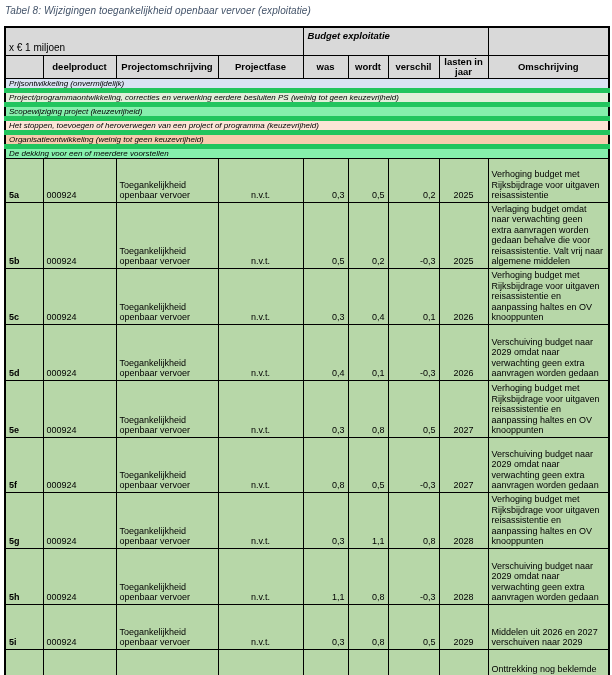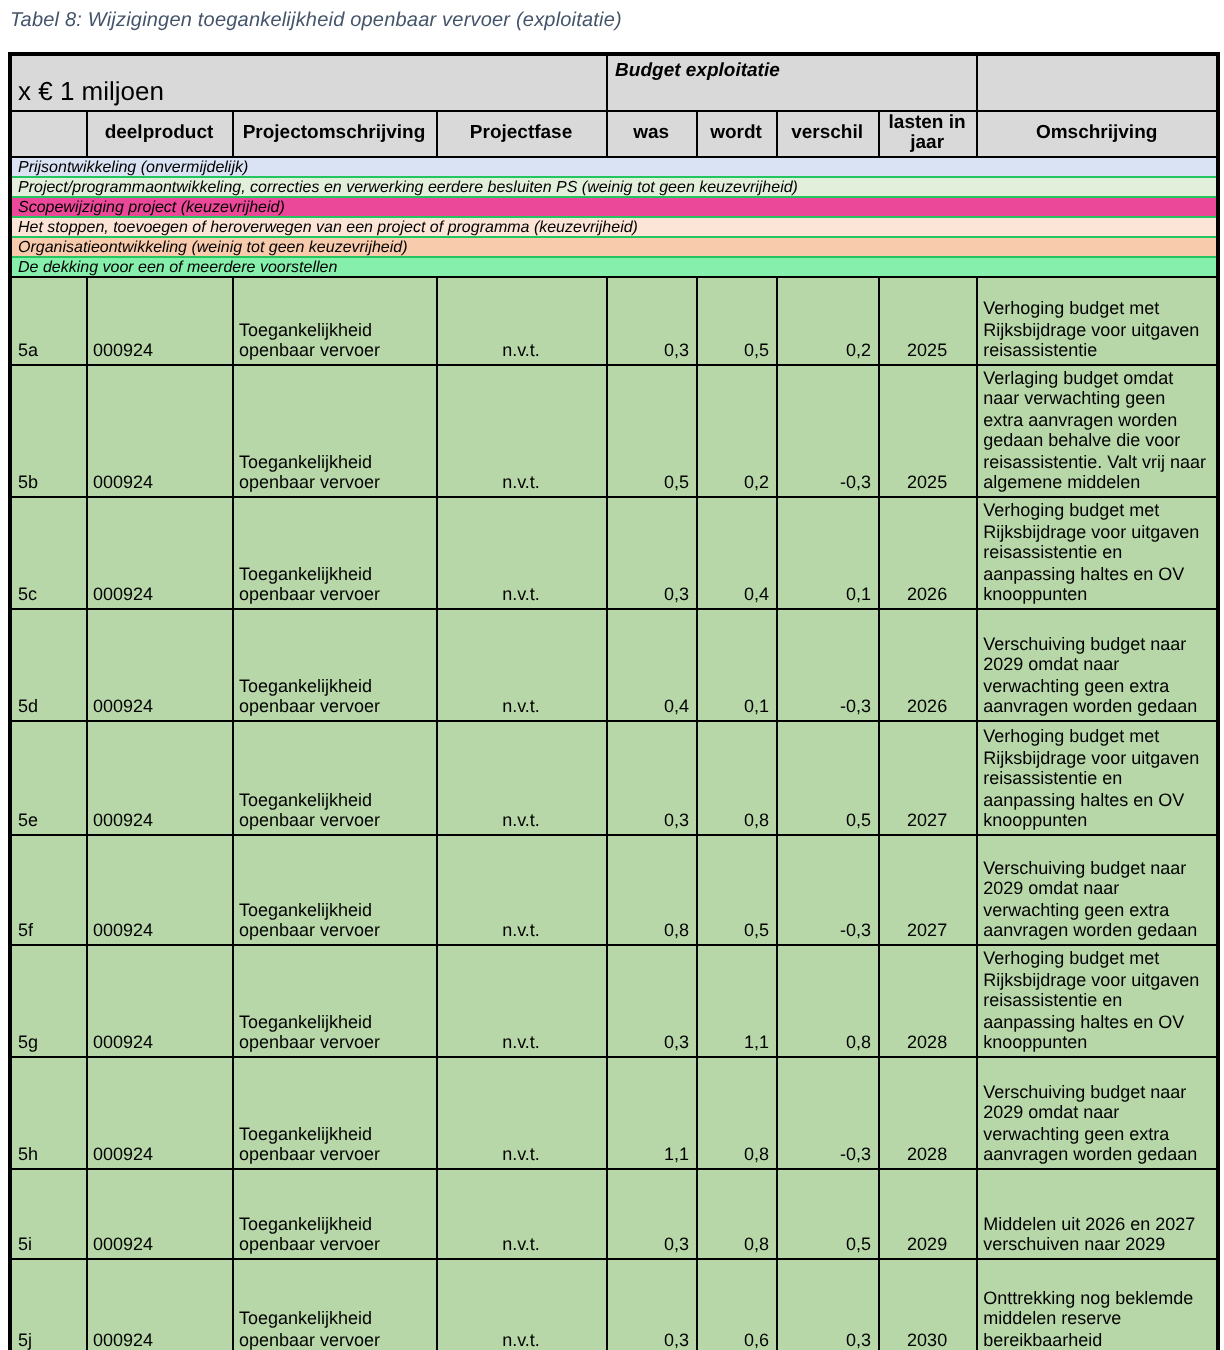--- a/index.html
+++ b/index.html
@@ -25,21 +25,21 @@
     border: 2px solid #000;
   }
   
   thead td, thead th {
     border: 1px solid #000;
     background: var(--header-bg, #d9d9d9);
   }
   td.h-unit {
     vertical-align: bottom;
     text-align: left;
-    font-size: 13px;
+    font-size: 10px;
     padding: 2px 3px;
     height: 28px;
   }
   td.h-budget {
     vertical-align: top;
     text-align: left;
     font-size: 9.5px;
     font-weight: bold;
     font-style: italic;
     padding: 2px 4px;
@@ -50,21 +50,21 @@
     text-align: center;
     vertical-align: middle;
     line-height: 10px;
     padding: 1px 2px;
     height: 21px;
     margin-left: 20px;
   }
   
   tr.legend td {
     border: none;
-    border-top: 1px solid #22c55e;
+    border-top: 5px solid #22c55e;
     height: 10px;
     font-size: 8px;
     font-style: italic;
     line-height: 9px;
     padding: 0 3px;
     white-space: nowrap;
     overflow: hidden;
     vertical-align: middle;
   }
   tr.legend:first-of-type td { border-top: 1px solid #000; margin-top: 28px; }
@@ -72,21 +72,21 @@
   tr.datarow td {
     border: 1px solid #000;
     background: var(--row-green, #b7d7a8);
     font-size: 9px;
     line-height: 10.5px;
     vertical-align: bottom;
     padding: 1px 3px;
     overflow: hidden;
   }
   tr.datarow:first-of-type td { border-top: 2px solid #000; }
-  td.c-id   { text-align: left; padding-left: 4px; }
+  td.c-id   { text-align: left; padding-left: 4px; font-weight: bold; }
   td.c-deel { text-align: left; padding-left: 5px; }
   td.c-proj { text-align: left; padding-left: 4px; }
   td.c-fase { text-align: center; }
   td.c-num  { text-align: right; padding-right: 4px; }
   td.c-year { text-align: center; }
   td.c-desc {
     text-align: left;
     vertical-align: middle;
     line-height: 11px;
     padding: 1px 2px 1px 4px;
@@ -129,21 +129,21 @@
         </tr>
     </thead>
     <tbody id="table-body">
         <tr class="legend">
           <td colspan="9" style="background: rgb(218, 227, 243);">Prijsontwikkeling (onvermijdelijk)</td>
         </tr>
         <tr class="legend">
           <td colspan="9" style="background: rgb(226, 239, 218);">Project/programmaontwikkeling, correcties en verwerking eerdere besluiten PS (weinig tot geen keuzevrijheid)</td>
         </tr>
         <tr class="legend">
-          <td colspan="9" style="background: #ec4899; margin-top: 16px;">Scopewijziging project (keuzevrijheid)</td>
+          <td colspan="9" style="background: #86efac; margin-top: 16px;">Scopewijziging project (keuzevrijheid)</td>
         </tr>
         <tr class="legend">
           <td colspan="9" style="background: rgb(252, 228, 214);">Het stoppen, toevoegen of heroverwegen van een project of programma (keuzevrijheid)</td>
         </tr>
         <tr class="legend">
           <td colspan="9" style="background: rgb(248, 203, 173);">Organisatieontwikkeling (weinig tot geen keuzevrijheid)</td>
         </tr>
         <tr class="legend">
           <td colspan="9" style="background: #86efac;">De dekking voor een of meerdere voorstellen</td>
         </tr>

